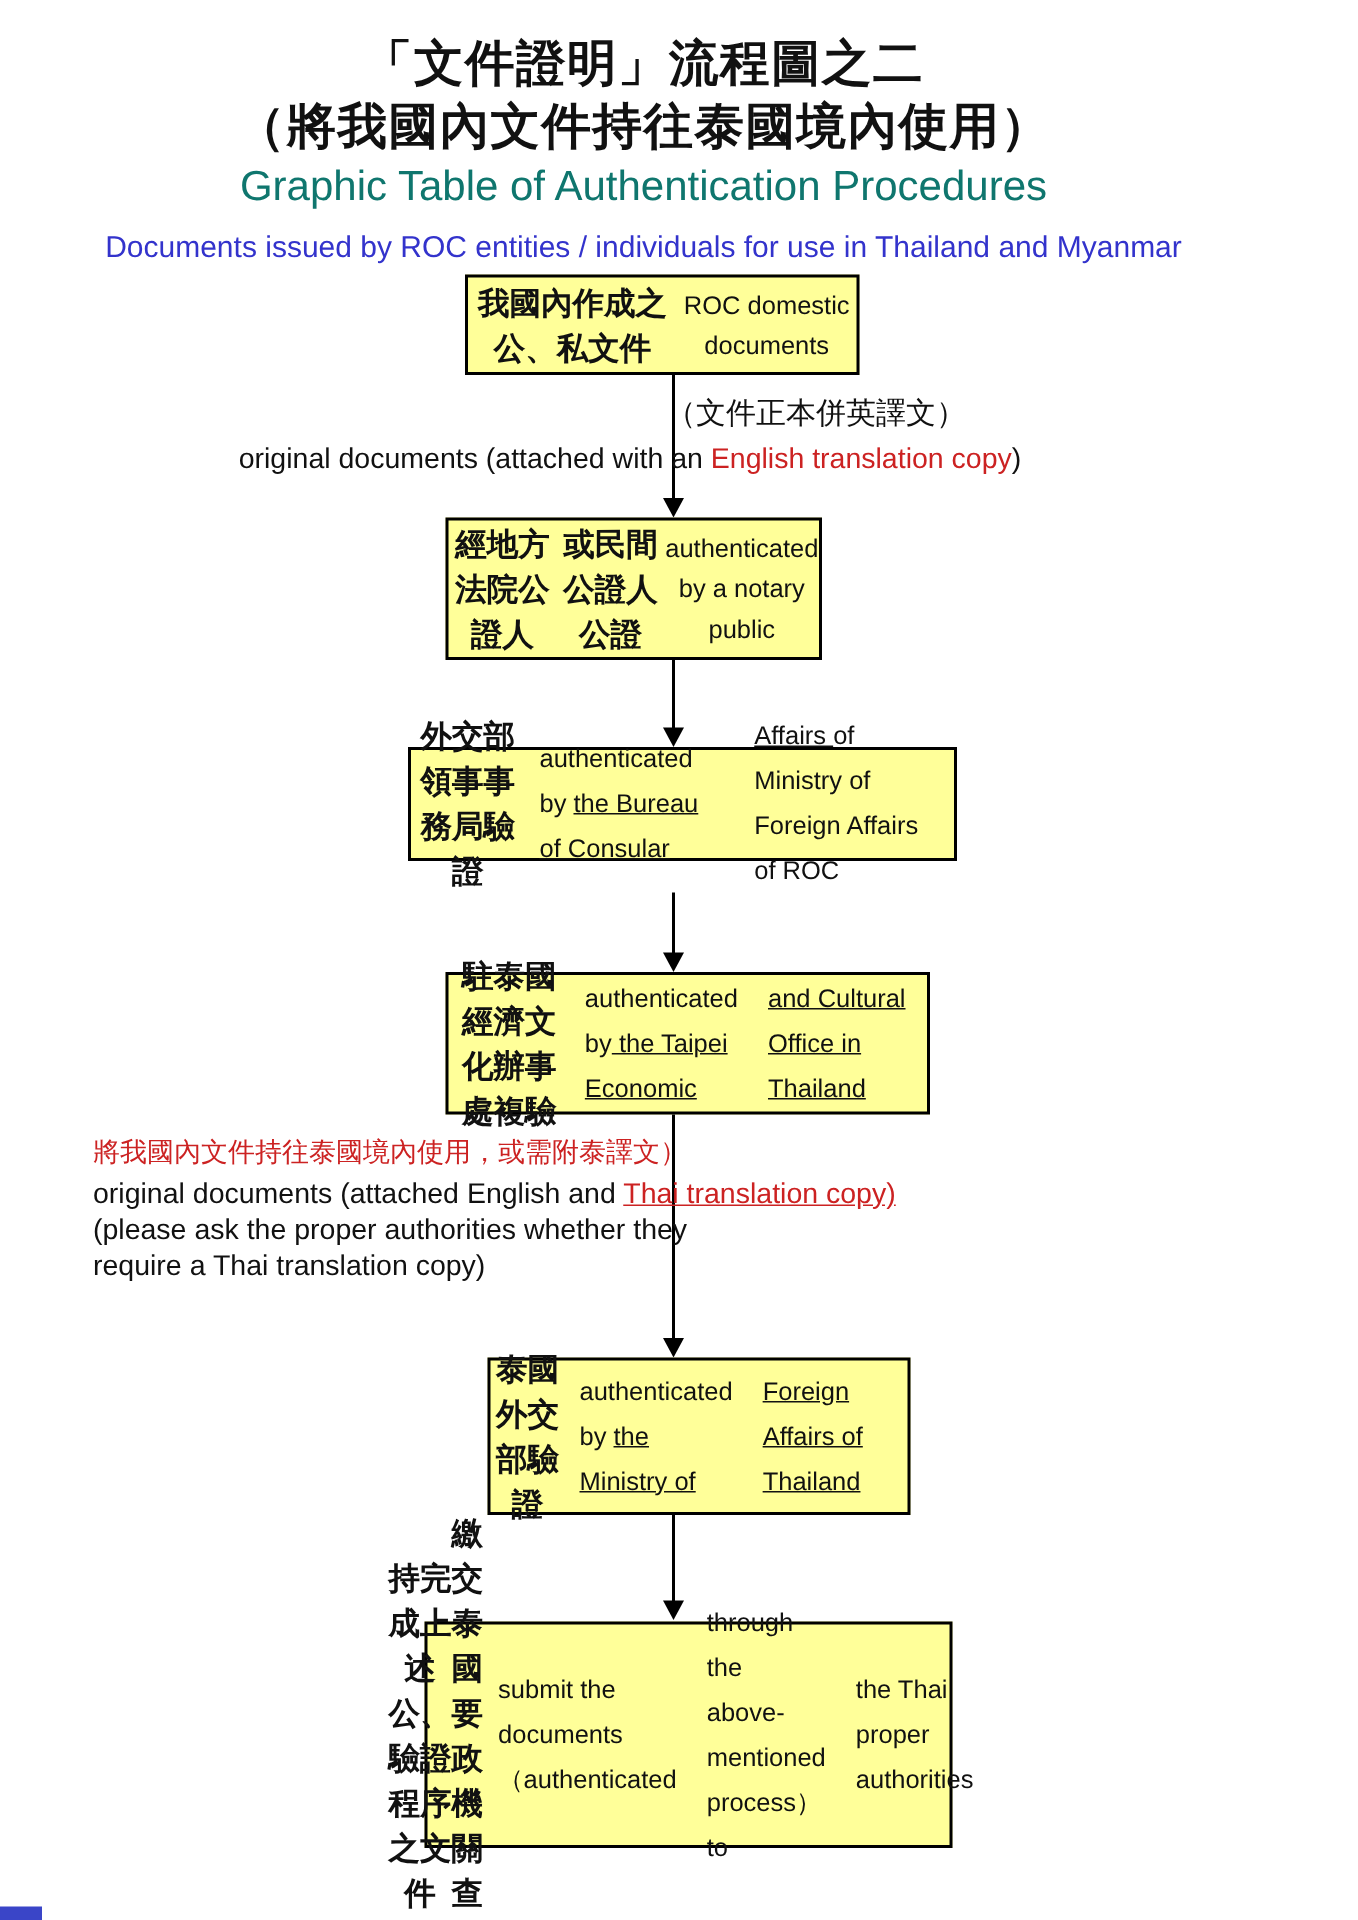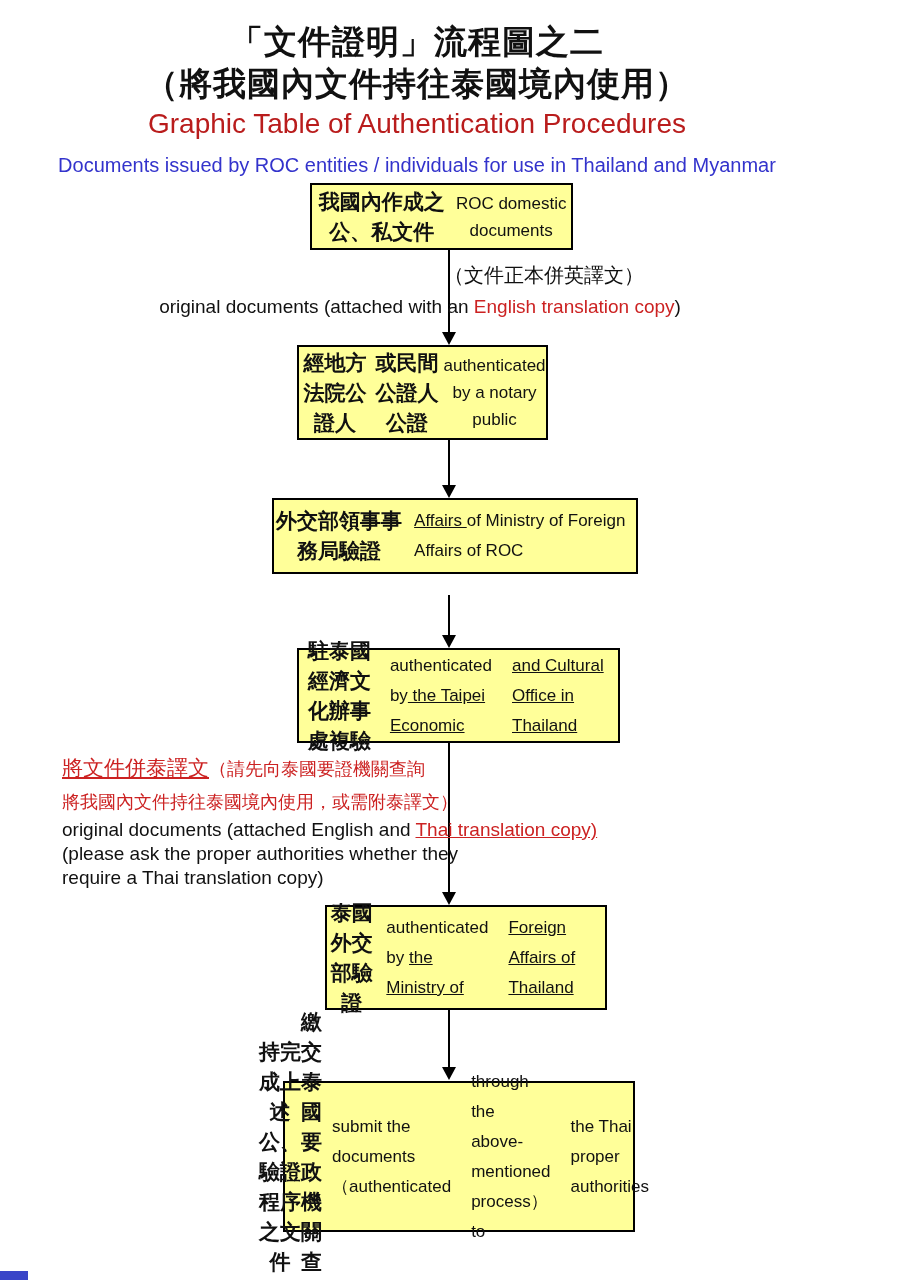--- a/index.html
+++ b/index.html
@@ -1,24 +1,24 @@
 <!DOCTYPE html>
 <html><head>
 <meta charset="utf-8">
 <style>
   html,body{margin:0;padding:0;}
   body{
     width:905px;height:1280px;position:relative;background:#ffffff;
     font-family:"Liberation Sans", sans-serif;color:#111;overflow:hidden;
   }
   .abs{position:absolute;}
-  .center{left:0;width:834px;text-align:center;}
+  .center{left:12px;width:834px;text-align:center;}
   .zhfont{font-family:"DejaVu Serif", serif;}
   .title-zh{font-size:33px;font-weight:bold;line-height:40px;letter-spacing:1px;}
-  .title-en1{font-size:28px;color:#b91c1c;line-height:32px;}
+  .title-en1{font-size:28px;color:#0f766e;line-height:32px;}
   .title-en2{font-size:20px;color:#3333CC;line-height:24px;}
   .box{
     position:absolute;background:#FFFF99;border:2px solid #000;
     box-sizing:border-box;display:flex;flex-direction:row;
     justify-content:center;align-items:center;
   }
   .box .zh{font-family:"DejaVu Serif", serif;font-weight:bold;font-size:21px;line-height:30px;text-align:center;}
   .box .en{font-size:17px;line-height:27px;text-align:center;}
   .box .en-left{font-size:17px;line-height:30px;text-align:left;width:100%;padding:0 10px;box-sizing:border-box;}
   .u{text-decoration:underline;}
@@ -57,37 +57,37 @@
   <div class="zh">經地方法院公證人</div>
   <div class="zh">或民間公證人公證</div>
   <div class="en">authenticated by a notary public</div>
 </div>
 
 <div class="vline" style="left:448px;top:440px;height:46px;"></div>
 <div class="ahead" style="left:442px;top:485px;"></div>
 
 <div class="box" style="left:272px;top:498px;width:366px;height:76px;">
   <div class="zh">外交部領事事務局驗證</div>
+  <div class="en-left"><span>authenticated by </span><span class="u">the Bureau of Consular </span></div>
   <div class="en-left"><span class="u">Affairs </span><span>of Ministry of Foreign Affairs of ROC</span></div>
 </div>
 
 <div class="vline" style="left:448px;top:595px;height:41px;"></div>
 <div class="ahead" style="left:442px;top:635px;"></div>
 
 <div class="box" style="left:297px;top:648px;width:323px;height:95px;">
   <div class="zh">駐泰國經濟文化辦事處複驗</div>
   <div class="en-left"><span>authenticated by</span><span class="u"> the Taipei Economic</span></div>
   <div class="en-left"><span class="u">and Cultural Office in Thailand</span></div>
 </div>
 
 <div class="vline" style="left:448px;top:743px;height:150px;"></div>
 <div class="ahead" style="left:442px;top:892px;"></div>
 
 <div class="abs note2" style="left:62px;top:752px;width:600px;">
-  <div class="zhline red"><span class="u" style="font-size:21px;">將文件併泰譯文</span><span style="font-size:18px;">（請先向泰國要證機關查詢</span></div>
   <div class="zhline red" style="font-size:18px;">將我國內文件持往泰國境內使用，或需附泰譯文）</div>
   <div><span>original documents (attached English and </span><span class="red u">Thai translation copy)</span></div>
   <div>(please ask the proper authorities whether they</div>
   <div>require a Thai translation copy)</div>
 </div>
 
 <div class="box" style="left:325px;top:905px;width:282px;height:105px;">
   <div class="zh">泰國外交部驗證</div>
   <div class="en-left"><span>authenticated by </span><span class="u">the Ministry of</span></div>
   <div class="en-left"><span class="u">Foreign Affairs of Thailand</span></div>

